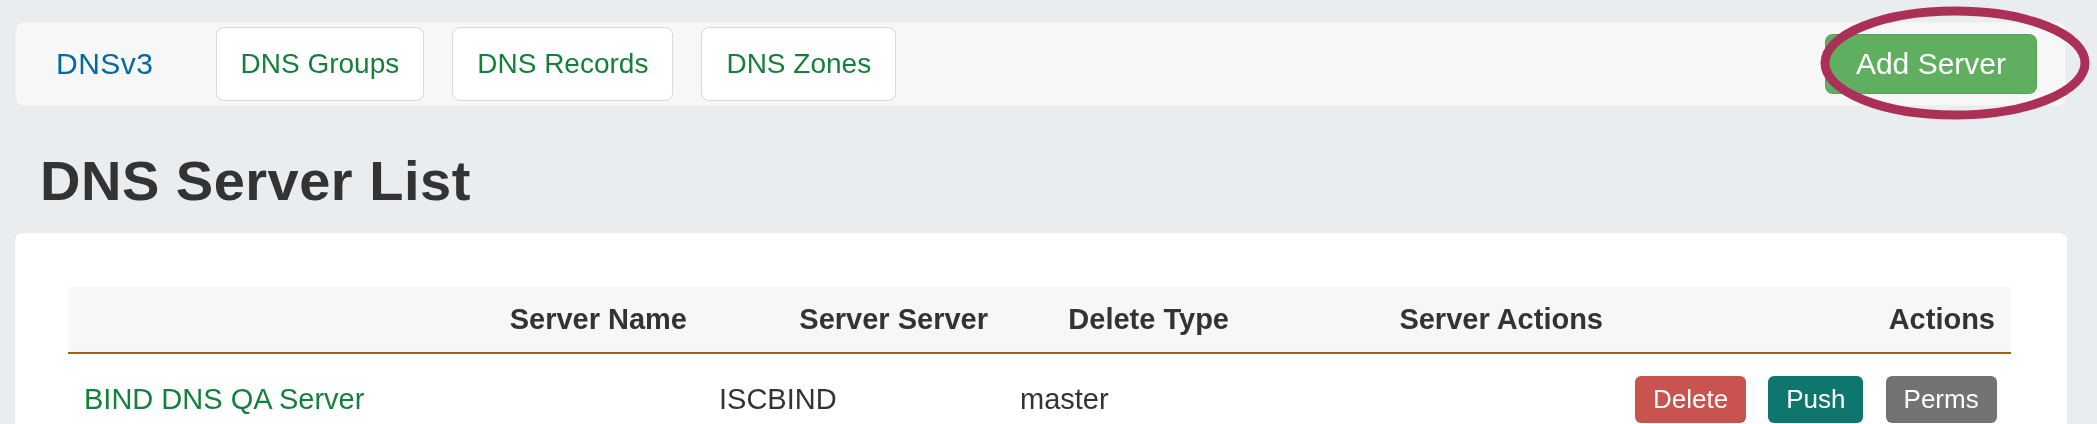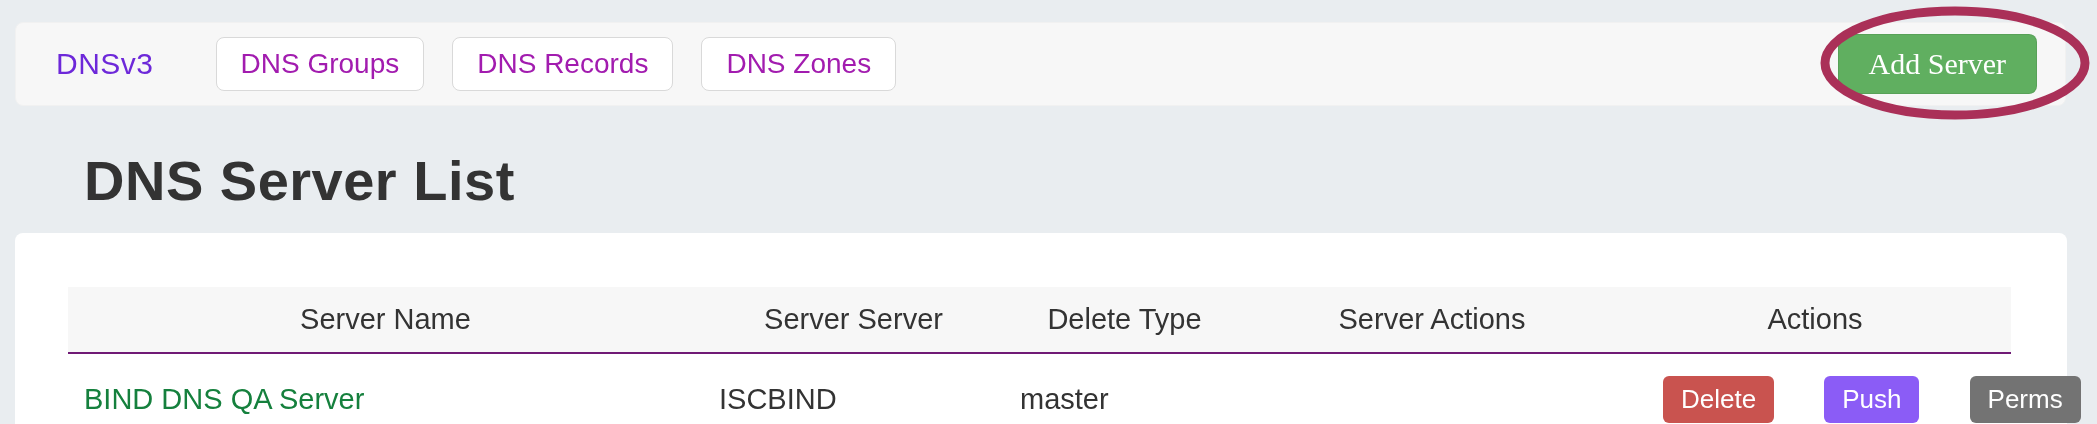--- a/index.html
+++ b/index.html
@@ -17,49 +17,49 @@
     width: 2051px; height: 84px;
     background: #f7f7f7;
     border: 1px solid #f1f1f1;
     border-radius: 8px;
     display: flex;
     align-items: center;
     padding: 0 28px;
   }
   .brand {
     font-size: 30px;
-    color: #6d28d9;
+    color: #0369a1;
     margin-left: 12px;
     margin-right: 62px;
     letter-spacing: 0.5px;
   }
   .nav-tabs { display: flex; gap: 28px; align-items: center; }
   .nav-btn {
-    height: 54px;
+    height: 74px;
     padding: 0 24px;
     font-size: 28px;
     font-family: inherit;
-    color: #a21caf;
+    color: #15803d;
     background: #ffffff;
     border: 1px solid #d9d9d9;
     border-radius: 8px;
     cursor: pointer;
     white-space: nowrap;
   }
   .nav-btn.active {
     background: #e0e0e0;
     border-color: #b5b5b5;
     box-shadow: inset 0 3px 5px rgba(0,0,0,0.12);
   }
   .nav-spacer { flex: 1; }
   .add-btn {
     height: 60px;
     padding: 0 30px;
     font-size: 30px;
-    font-family: Liberation Serif, serif;
+    font-family: Liberation Sans, sans-serif;
     color: #ffffff;
     border: 1px solid rgba(0,0,0,0.08);
     border-radius: 8px;
     cursor: pointer;
     white-space: nowrap;
   }
   
   .annotation {
     position: absolute;
     left: 1816px; top: 3px;
@@ -68,64 +68,62 @@
     z-index: 5;
   }
   
   .page-title {
     position: absolute;
     left: 40px; top: 148px;
     font-size: 56px;
     font-weight: bold;
     color: #333333;
     letter-spacing: 0.5px;
-    margin-left: 44px;
   }
   
   .card {
     position: absolute;
     left: 15px; top: 233px;
     width: 2052px; height: 260px;
     background: #ffffff;
     border-radius: 8px 8px 0 0;
     padding: 54px 56px 0 53px;
   }
   table.server-table {
     width: 1943px;
     border-collapse: collapse;
     table-layout: fixed;
   }
   .server-table th {
     background: #f7f7f7;
-    text-align: center;
+    text-align: right;
     font-size: 29px;
-    font-weight: normal;
+    font-weight: bold;
     color: #333333;
     height: 66px;
     padding: 0 16px;
-    border-bottom: 2px solid #701a75;
+    border-bottom: 2px solid #a16207;
   }
   .server-table td {
     font-size: 29px;
     color: #333333;
     padding: 22px 16px 18px 16px;
     vertical-align: middle;
     white-space: nowrap;
   }
   .server-link { color: #15803d; text-decoration: none; cursor: pointer; }
   .action-btn {
     font-size: 26px;
     font-family: inherit;
     color: #ffffff;
     border: none;
     border-radius: 6px;
     padding: 8px 18px;
     margin-right: 14px;
     cursor: pointer;
-    margin-left: 28px;
   }
   .col-name    { width: 635px; }
   .col-backend { width: 301px; }
   .col-type    { width: 241px; }
   .col-status  { width: 374px; }
   .col-actions { width: auto;  }
 </style>
 </head>
 <body>
 
@@ -170,19 +168,19 @@
     <tbody>
       <tr>
         <td>
           <a class="server-link">BIND DNS QA Server</a>
         </td>
         <td>ISCBIND</td>
         <td>master</td>
         <td></td>
         <td>
           <button class="action-btn" style="background-color: rgb(201, 83, 79);">Delete</button>
-          <button class="action-btn" style="background-color: #8b5cf6;">Push</button>
+          <button class="action-btn" style="background-color: #0f766e;">Push</button>
           <button class="action-btn" style="background-color: #737373;">Perms</button>
         </td>
       </tr>
     </tbody>
   </table>
 </div>
 
 </body></html>

